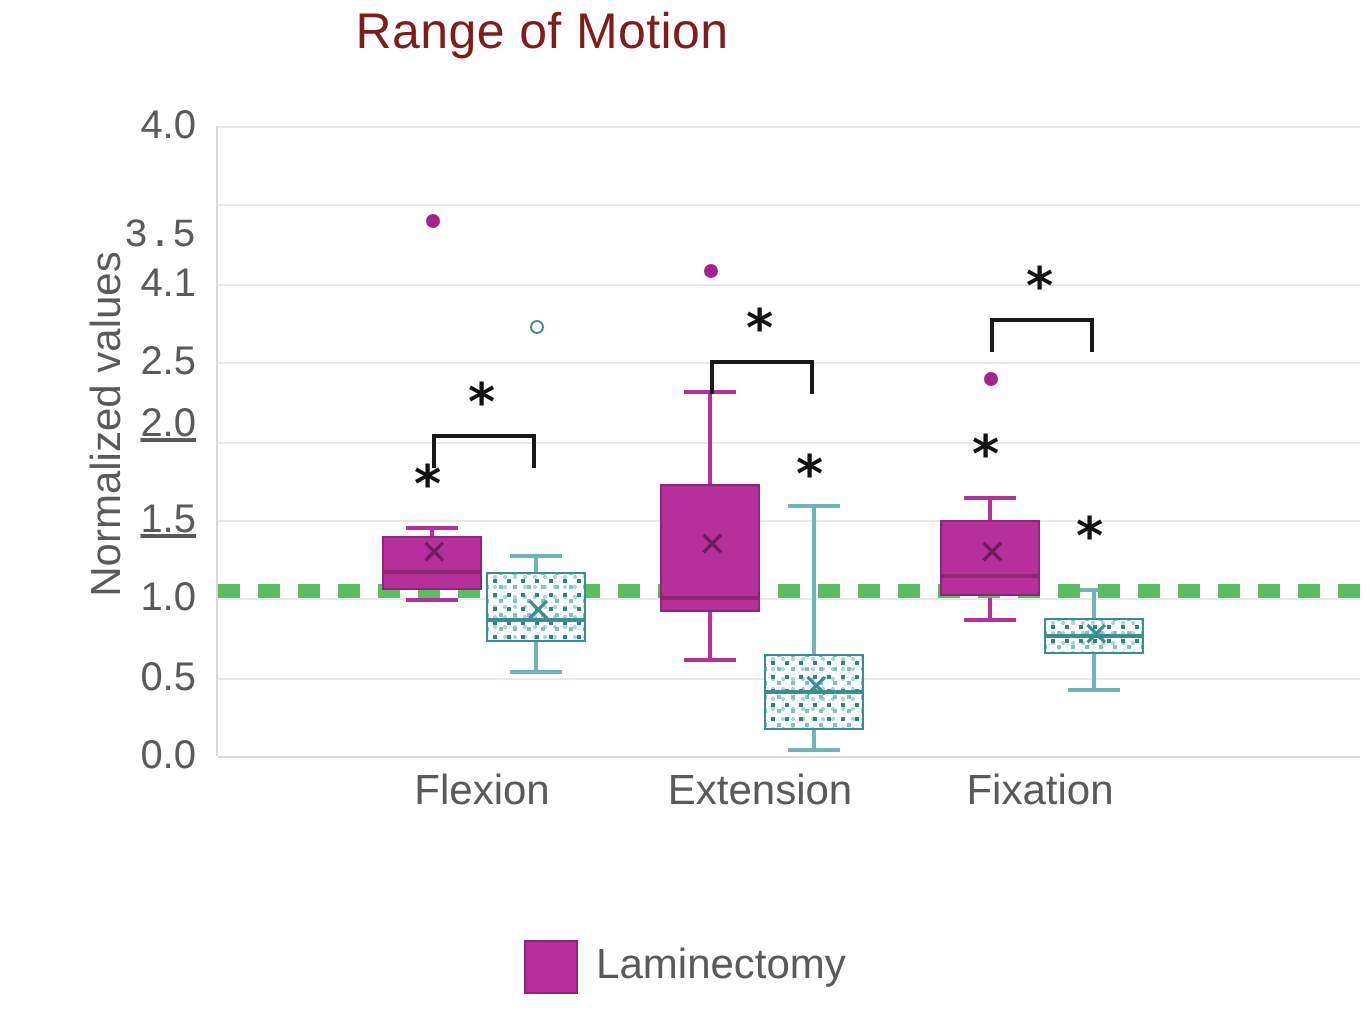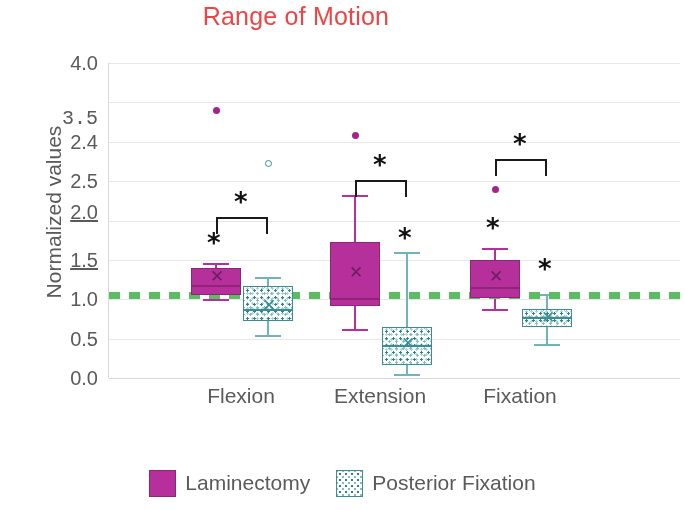--- a/index.html
+++ b/index.html
@@ -6,21 +6,21 @@
   body{
     width:685px;height:510px;background:#ffffff;
     font-family:"Liberation Sans", sans-serif;
     color:#595959;overflow:hidden;position:relative;
   }
   #figure{position:absolute;inset:0;}
 
   
   .chart-title{
     position:absolute;left:0;top:2px;width:542px;text-align:center;
-    font-size:25px;color:#ef4444;letter-spacing:.2px;font-weight:400;padding-left:25px;
+    font-size:25px;color:#7f1d1d;letter-spacing:.2px;font-weight:400;
   }
 
   
   .ylabel{
     position:absolute;left:-96px;top:200px;width:300px;
     transform:rotate(-90deg);transform-origin:center center;
     text-align:center;font-size:21px;color:#5a5a5a;font-weight:400;
   }
 
   
@@ -120,21 +120,21 @@
 
 <div id="figure">
 
   <div class="chart-title">Range of Motion</div>
 
   <div class="ylabel">Normalized values</div>
 
   <div id="yticks">
       <div class="ytick" style="top: -10px;">4.0</div>
       <div class="ytick" style="top: 46px; font-family: Liberation Mono, monospace;">3.5</div>
-      <div class="ytick" style="top: 68.75px;">2.4</div>
+      <div class="ytick" style="top: 68.75px;">4.1</div>
       <div class="ytick" style="top: 108.125px;">2.5</div>
       <div class="ytick" style="top: 139px; text-decoration: underline;">2.0</div>
       <div class="ytick" style="top: 186.875px; text-decoration: underline;">1.5</div>
       <div class="ytick" style="top: 226.25px;">1.0</div>
       <div class="ytick" style="top: 265.625px;">0.5</div>
       <div class="ytick" style="top: 305px;">0.0</div>
     </div>
 
   <div id="plot">
       <div class="gridline" style="top: 0px;"></div>
@@ -203,19 +203,15 @@
       <div class="xtick" style="left: 197px; width: 150px;"><span>Extension</span></div>
       <div class="xtick" style="left: 58px; width: 150px;"><span>Flexion</span></div>
       <div class="xtick" style="left: 337px; width: 150px;"><span>Fixation</span><br></div>
     </div>
 
   <div id="legend">
       <div class="legend-item">
         <span class="swatch mag"></span>
         <span class="legend-label">Laminectomy</span>
       </div>
-      <div class="legend-item">
-        <span class="swatch teal"></span>
-        <span class="legend-label">Posterior Fixation</span>
-      </div>
     </div>
 
 </div>
 
 </body></html>

